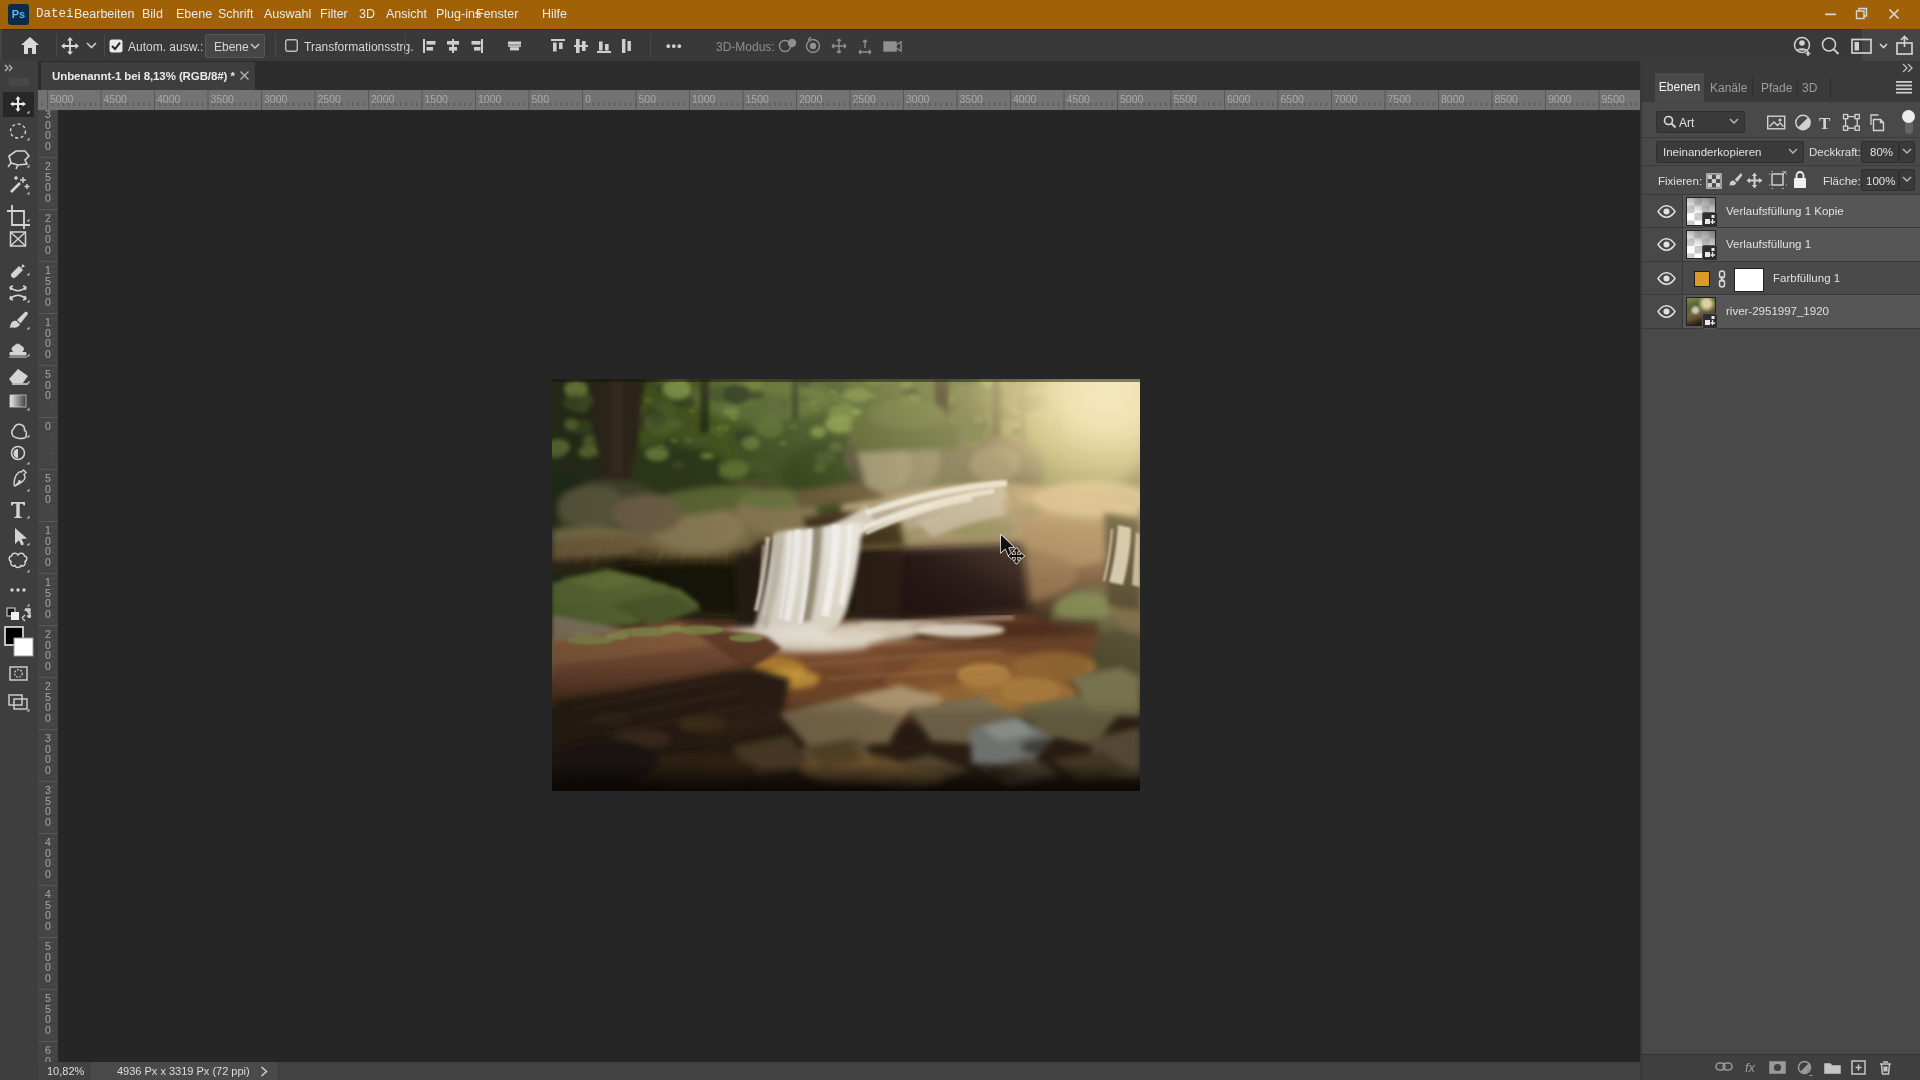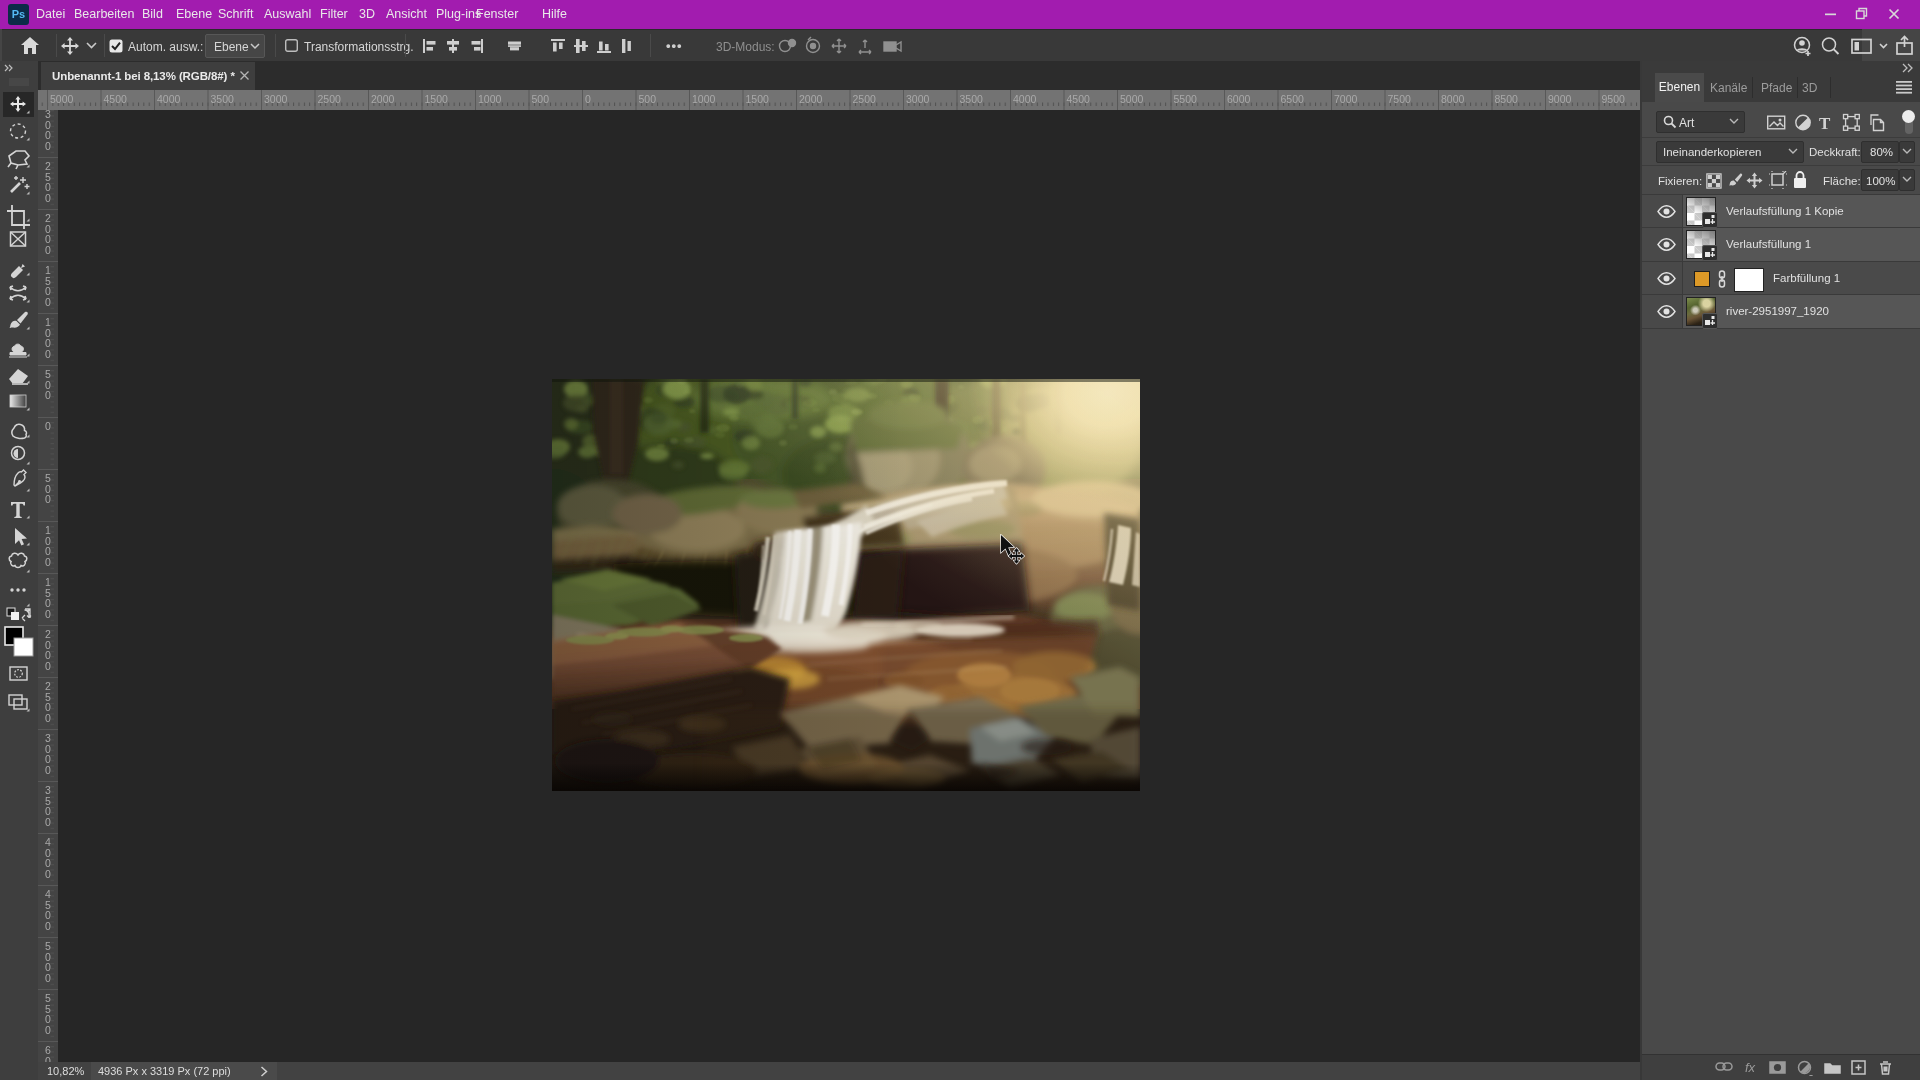--- a/index.html
+++ b/index.html
@@ -1,20 +1,20 @@
 <!DOCTYPE html>
 <html><head>
 <meta charset="utf-8">
 <style>
   * { margin:0; padding:0; box-sizing:border-box; }
   html,body { width:1920px; height:1080px; overflow:hidden; background:#454545; font-family:"Liberation Sans", sans-serif; }
   #app { position:relative; width:1920px; height:1080px; }
   .abs { position:absolute; }
   
-  #menubar { position:absolute; left:0; top:0; width:1920px; height:29px; background:#a21caf; }
+  #menubar { position:absolute; left:0; top:0; width:1920px; height:29px; background:#a16207; }
   #menubar .mi { position:absolute; top:7px; font-size:12.5px; color:#e9e9e9; }
   #pslogo { position:absolute; left:8px; top:4px; width:21px; height:21px; background:#0c2b48; border-radius:3px; color:#54baf4; font-size:11px; font-weight:bold; text-align:center; line-height:21px; }
   
   #optbar { position:absolute; left:2px; top:29px; width:1860px; height:32px; background:#393939; border-top:1px solid #2a2a2a; }
   #optbar .sep { position:absolute; top:4px; width:1px; height:23px; background:#4a4a4a; }
   #optbar .lbl { position:absolute; top:10px; font-size:12px; color:#d6d6d6; }
   
   #toolbar { position:absolute; left:0; top:61px; width:38px; height:1019px; background:#3e3e3e; }
   
   #docarea { position:absolute; left:38px; top:61px; width:1602px; height:1019px; background:#262626; }
@@ -28,21 +28,21 @@
   #rpanel { position:absolute; left:1640px; top:61px; width:280px; height:1019px; background:#494949; border-left:2px solid #383838; overflow:hidden; }
   .rp { position:absolute; font-size:11.5px; color:#e0e0e0; }
   .box { position:absolute; background:#3a3a3a; border:1px solid #2f2f2f; border-radius:2px; }
 </style>
 </head>
 <body>
 <div id="app">
 
   <div id="menubar">
     <div id="pslogo">Ps</div>
-    <div class="mi" style="left:36px;">Datei</div>
+    <div class="mi" style="left:36px;font-family:Liberation Mono, monospace;">Datei</div>
     <div class="mi" style="left:74px;">Bearbeiten</div>
     <div class="mi" style="left:142px;">Bild</div>
     <div class="mi" style="left:176px;">Ebene</div>
     <div class="mi" style="left:218px;">Schrift</div>
     <div class="mi" style="left:264px;">Auswahl</div>
     <div class="mi" style="left:320px;">Filter</div>
     <div class="mi" style="left:359px;">3D</div>
     <div class="mi" style="left:386px;">Ansicht</div>
     <div class="mi" style="left:436px;">Plug-ins</div>
     <div class="mi" style="left:476px;text-align:center;">Fenster</div>
@@ -886,21 +886,21 @@
       <svg class="abs" style="left:939px;top:424px" width="30" height="32" viewBox="0 0 30 32">
         <path d="M4 1 L4 18.5 L8.5 14.5 L11.6 21.8 L14.4 20.6 L11.2 13.6 L16.8 13.1 Z" fill="#111" stroke="#fff" stroke-width="1.3" paint-order="stroke"></path>
         <g transform="translate(11.5,14)">
           <path d="M7.1 3.2 H8.9 V12.6 H7.1 Z M3.2 7.1 H12.6 V8.9 H3.2 Z M8 0 L10.9 3.4 H5.1 Z M8 15.8 L5.1 12.4 H10.9 Z M0.1 8 L3.5 5.1 V10.9 Z M15.7 8 L12.3 10.9 V5.1 Z" fill="#111" stroke="#fff" stroke-width="1.3" paint-order="stroke" stroke-linejoin="round"></path>
         </g>
       </svg>
     </div>
     <div id="statusbar">
       <span style="position:absolute;left:9px;top:3px;">10,82%</span>
       <div style="position:absolute;left:53px;top:0;width:186px;height:18px;background:#4a4a4a;"></div>
-      <span style="position:absolute;left:60px;top:3px;">4936 Px x 3319 Px (72 ppi)</span>
+      <span style="position:absolute;left:79px;top:3px;">4936 Px x 3319 Px (72 ppi)</span>
       <svg class="abs" style="left:222px;top:4px" width="8" height="11" viewBox="0 0 8 11">
           <path d="M1.5 1 L6.5 5.5 L1.5 10" fill="none" stroke="#cfcfcf" stroke-width="1.5"></path>
         </svg>
     </div>
   </div>
 
   <div id="rpanel">
     <div class="abs" style="left:0;top:0;width:278px;height:41px;background:#3a3a3a;"></div>
     <svg class="abs" style="left:258px;top:2px" width="16" height="10" viewBox="0 0 16 10">
         <path d="M3 1 L7 5 L3 9 M8 1 L12 5 L8 9" stroke="#bdbdbd" stroke-width="1.3" fill="none"></path>

